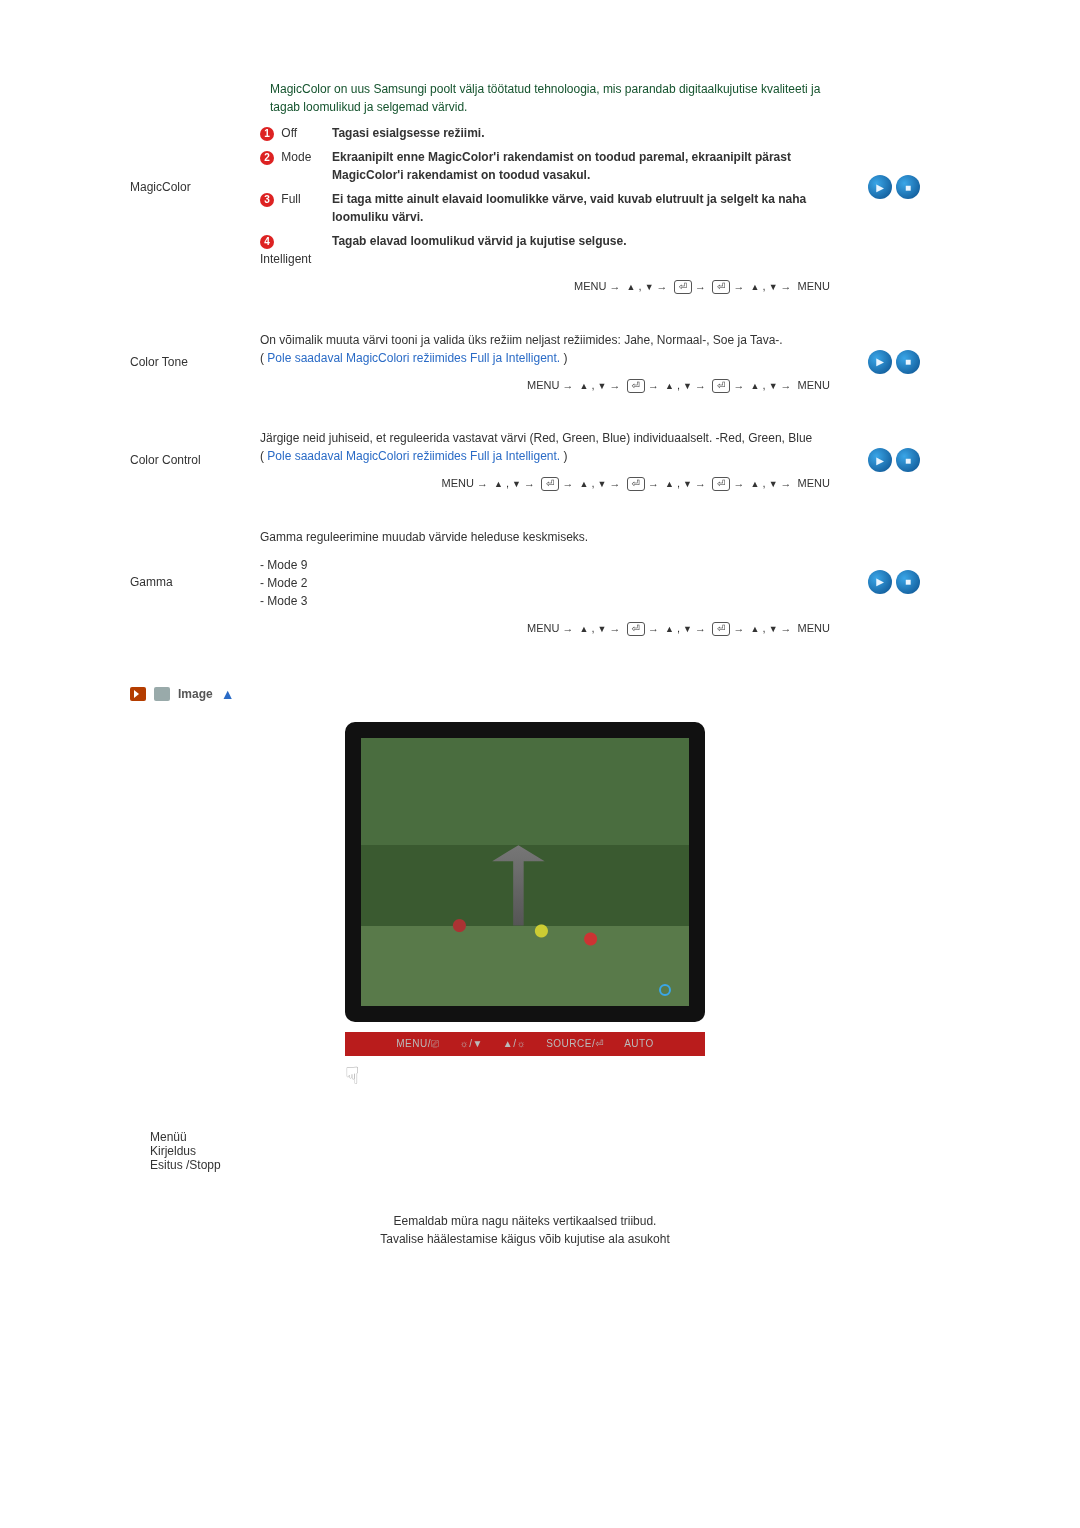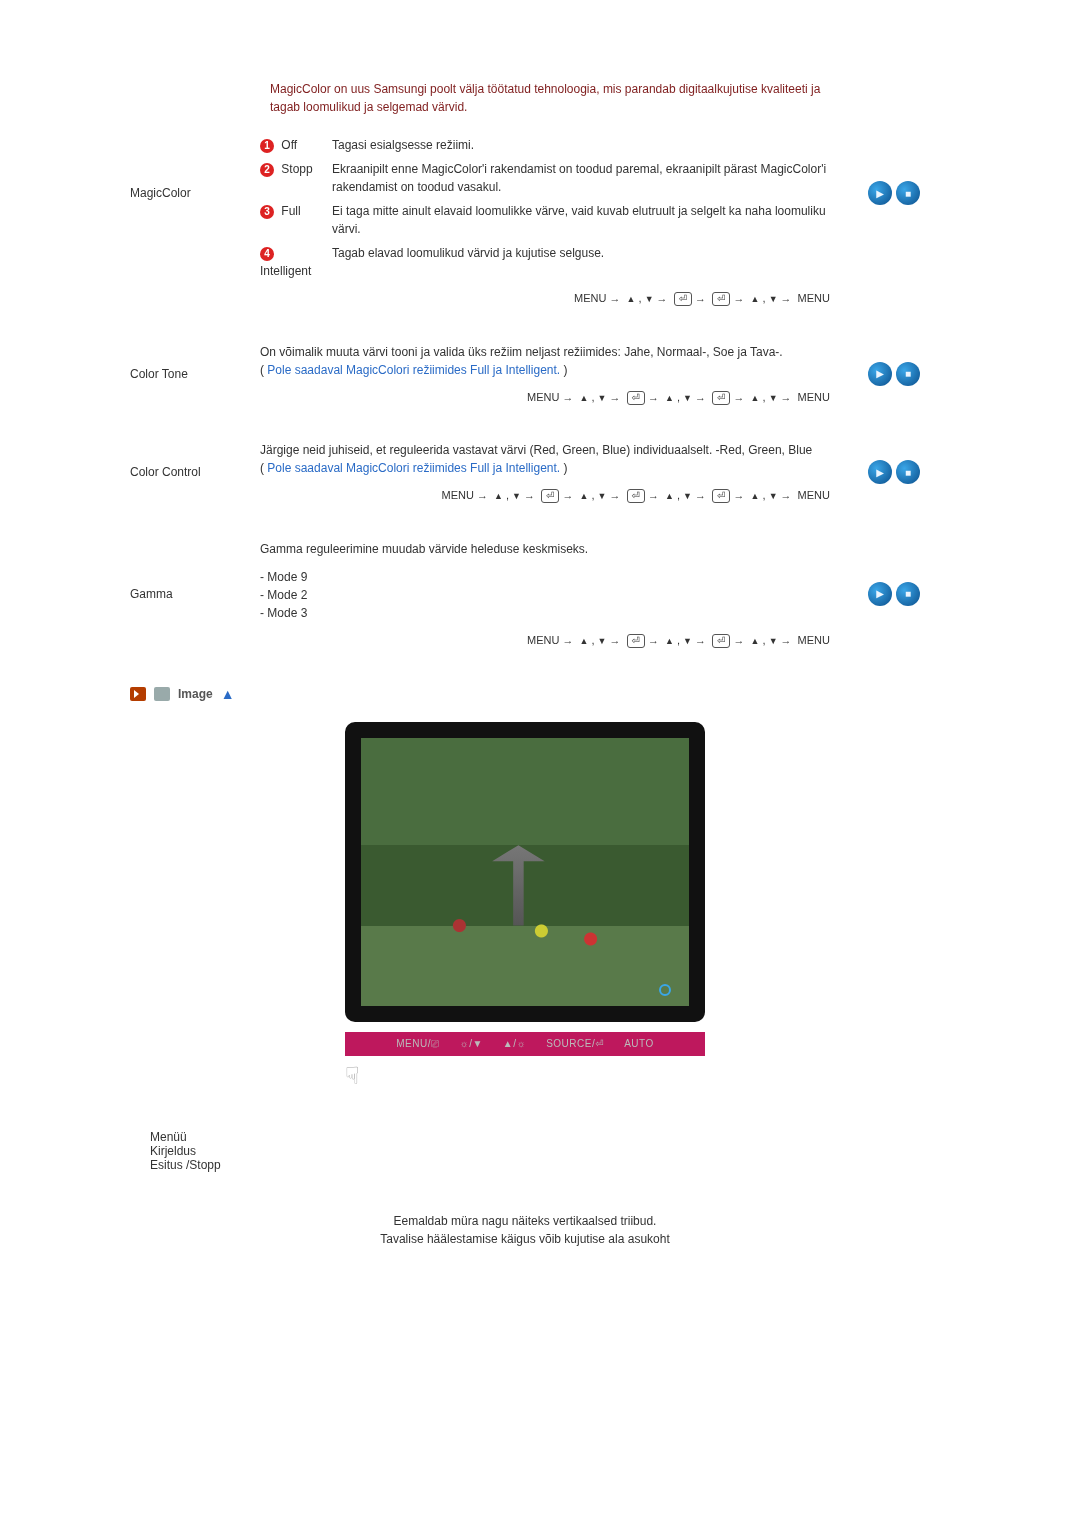--- a/index.html
+++ b/index.html
@@ -10,49 +10,49 @@
     color: #333;
     width: 1080px;
     margin: 0 auto;
     padding: 70px 160px 40px 130px;
   }
   .table { display: table; width: 100%; margin-bottom: 16px; }
   .row { display: table-row; }
   .cell-label { display: table-cell; width: 130px; vertical-align: middle; color: #333; }
   .cell-body { display: table-cell; width: auto; vertical-align: middle; padding: 10px 0; line-height: 1.5; }
   .cell-icons { display: table-cell; width: 90px; vertical-align: middle; text-align: right; }
-  .intro { color: #7f1d1d; margin-bottom: 20px; line-height: 1.5; padding-left: 10px; }
+  .intro { color: #14532d; margin-bottom: 8px; line-height: 1.5; padding-left: 10px; }
   .num-badge {
     display: inline-block; width: 14px; height: 14px; border-radius: 50%;
     color: #fff; font-size: 10px; text-align: center; line-height: 14px; font-weight: bold;
     vertical-align: middle; margin-right: 4px;
   }
   .b1 { background: #d22; }
   .b2 { background: #d22; }
   .b3 { background: #d22; }
   .b4 { background: #d22; }
   .opt-row { display: flex; align-items: flex-start; margin-bottom: 6px; justify-content: center; }
   .opt-name { width: 72px; flex-shrink: 0; }
-  .opt-desc { flex: 1; }
+  .opt-desc { flex: 1; font-weight: bold; }
   .linkish { color: #2a6bc6; }
   .menupath { font-size: 11px; color: #333; margin-top: 10px; text-align: right; }
   .menupath .arr { margin: 0 3px; }
   .menupath .tri { font-size: 9px; }
   .enter { display: inline-block; border: 1px solid #555; border-radius: 3px; padding: 0 4px; font-size: 10px; line-height: 12px; }
   .media-pair { display: inline-flex; gap: 4px; justify-content: flex-end; }
   .circ {
     width: 24px; height: 24px; border-radius: 50%;
     background: radial-gradient(circle at 35% 35%, #3aa6e8, #0a4d8a);
     display: inline-flex; align-items: center; justify-content: center;
     color: #eaf5ff; font-size: 10px;
   }
   .play::before { content: "▶"; }
   .stop::before { content: "■"; }
   .section-hdr {
-    margin: 28px 0 20px 0; display: flex; align-items: center; gap: 8px; font-size: 12px;
+    margin: 40px 0 20px 0; display: flex; align-items: center; gap: 8px; font-size: 12px;
   }
   .sq-icon { width: 16px; height: 14px; display: inline-block; border-radius: 2px; position: relative; }
   .sq1 { background: #b43d00; }
   .sq1::after { content: ""; position:absolute; left:4px; top:3px; border-left:5px solid #fff; border-top:4px solid transparent; border-bottom:4px solid transparent; }
   .sq2 { background: #9aa; }
   .up-tri { color: #2a6bc6; font-size: 14px; }
   .monitor {
     width: 360px; height: 300px; margin: 0 auto 10px;
     border: 16px solid #111; border-radius: 10px; background: #365;
     position: relative; overflow: hidden;
@@ -61,21 +61,21 @@
     position:absolute; inset:0;
     background:
       radial-gradient(circle at 30% 70%, #a33 6px, transparent 7px),
       radial-gradient(circle at 55% 72%, #cc3 6px, transparent 7px),
       radial-gradient(circle at 70% 75%, #c33 6px, transparent 7px),
       linear-gradient(#4a6d3f 40%, #3a5a30 40% 70%, #597a4a 70%);
   }
   .pagoda { position:absolute; left:40%; top:40%; width:16%; height:30%; background: linear-gradient(#777,#555); clip-path: polygon(50% 0,100% 20%,60% 20%,60% 100%,40% 100%,40% 20%,0 20%); }
   .led { position:absolute; right:18px; bottom:10px; width:12px; height:12px; border:2px solid #3aa6e8; border-radius:50%; }
   .btnbar {
-    width: 360px; margin: 0 auto 6px; background:#be185d; color:#bbb;
+    width: 360px; margin: 0 auto 6px; background:#b91c1c; color:#bbb;
     font-size:10px; padding:6px 10px; display:flex; gap:20px; justify-content:center;
     letter-spacing: 0.5px;
   }
   .hand { width:360px; margin:0 auto 30px; color:#aaa; font-size:24px; }
   .hdr3 { display:flex; justify-content:space-between; padding: 10px 20px; flex-direction: column; }
   .hdr3 span { color:#333; }
   .coarse { text-align:center; margin-top:30px; line-height:1.5; padding: 0 40px; }
 </style>
 </head>
 <body>
@@ -84,21 +84,21 @@
   <div class="row">
     <div class="cell-label">MagicColor</div>
     <div class="cell-body">
       <div class="intro">MagicColor on uus Samsungi poolt välja töötatud tehnoloogia, mis parandab digitaalkujutise kvaliteeti ja tagab loomulikud ja selgemad värvid.</div>
 
       <div class="opt-row">
         <div class="opt-name"><span class="num-badge b1">1</span> <span>Off</span></div>
         <div class="opt-desc">Tagasi esialgsesse režiimi.</div>
       </div>
       <div class="opt-row">
-        <div class="opt-name"><span class="num-badge b2">2</span> <span>Stopp</span></div>
+        <div class="opt-name"><span class="num-badge b2">2</span> <span>Mode</span></div>
         <div class="opt-desc">Ekraanipilt enne MagicColor'i rakendamist on toodud paremal, ekraanipilt pärast MagicColor'i rakendamist on toodud vasakul.</div>
       </div>
       <div class="opt-row">
         <div class="opt-name"><span class="num-badge b3">3</span> <span>Full</span></div>
         <div class="opt-desc">Ei taga mitte ainult elavaid loomulikke värve, vaid kuvab elutruult ja selgelt ka naha loomuliku värvi.</div>
       </div>
       <div class="opt-row">
         <div class="opt-name"><span class="num-badge b4">4</span> <span>Intelligent</span></div>
         <div class="opt-desc">Tagab elavad loomulikud värvid ja kujutise selguse.</div>
       </div>

